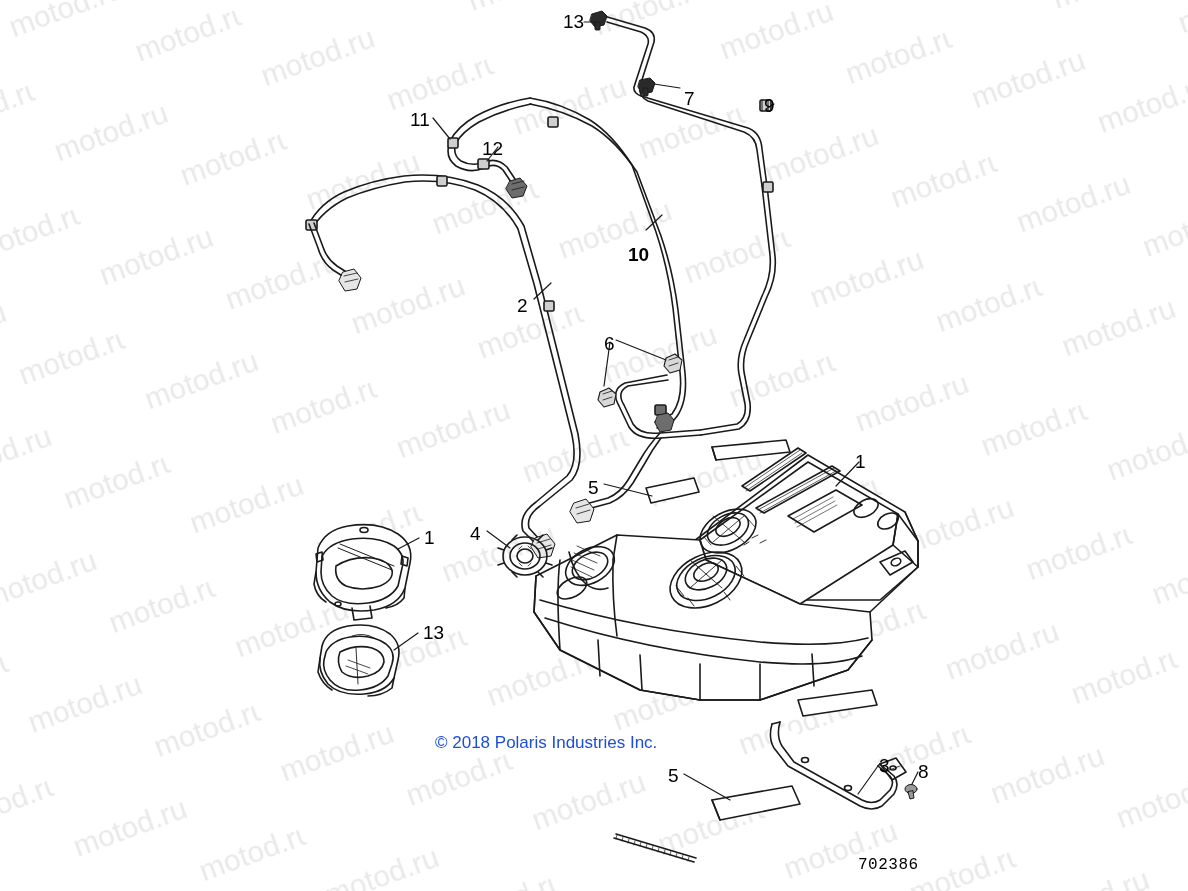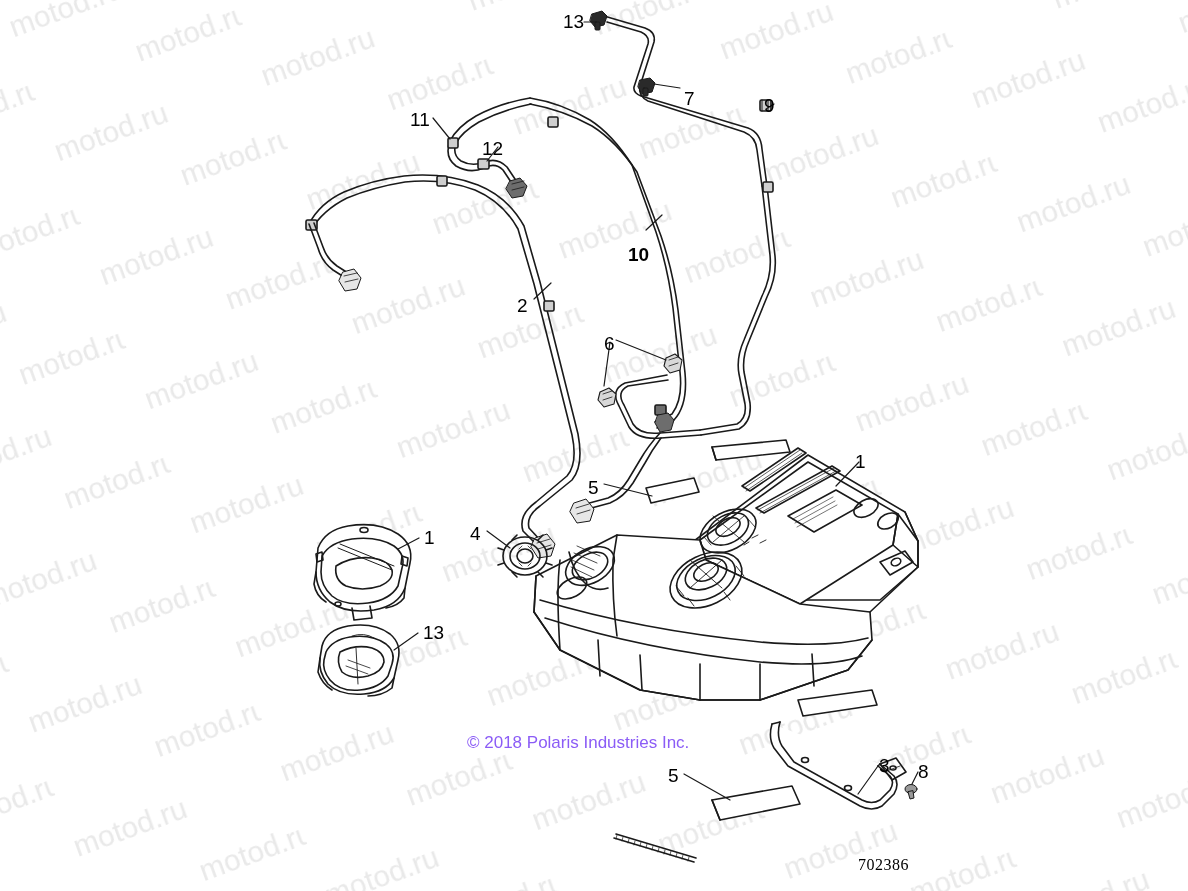--- a/index.html
+++ b/index.html
@@ -35,32 +35,32 @@
   .callout {
     position: absolute;
     font-family: "Liberation Sans", sans-serif;
     font-size: 19px;
     color: #000000;
     line-height: 1;
     white-space: nowrap;
   }
   .copyright {
     position: absolute;
-    left: 467px;
+    left: 435px;
     top: 733px;
     font-family: "Liberation Sans", sans-serif;
     font-size: 17px;
-    color: #8b5cf6;
+    color: #1d4ed8;
     white-space: nowrap;
   }
   .partnum {
     position: absolute;
     left: 858px;
     top: 856px;
-    font-family: Liberation Serif, serif;
+    font-family: Liberation Mono, monospace;
     font-size: 16px;
     color: #000000;
     letter-spacing: 0.5px;
     white-space: nowrap;
   }
 </style>
 </head>
 <body>
 
 <div id="page">

